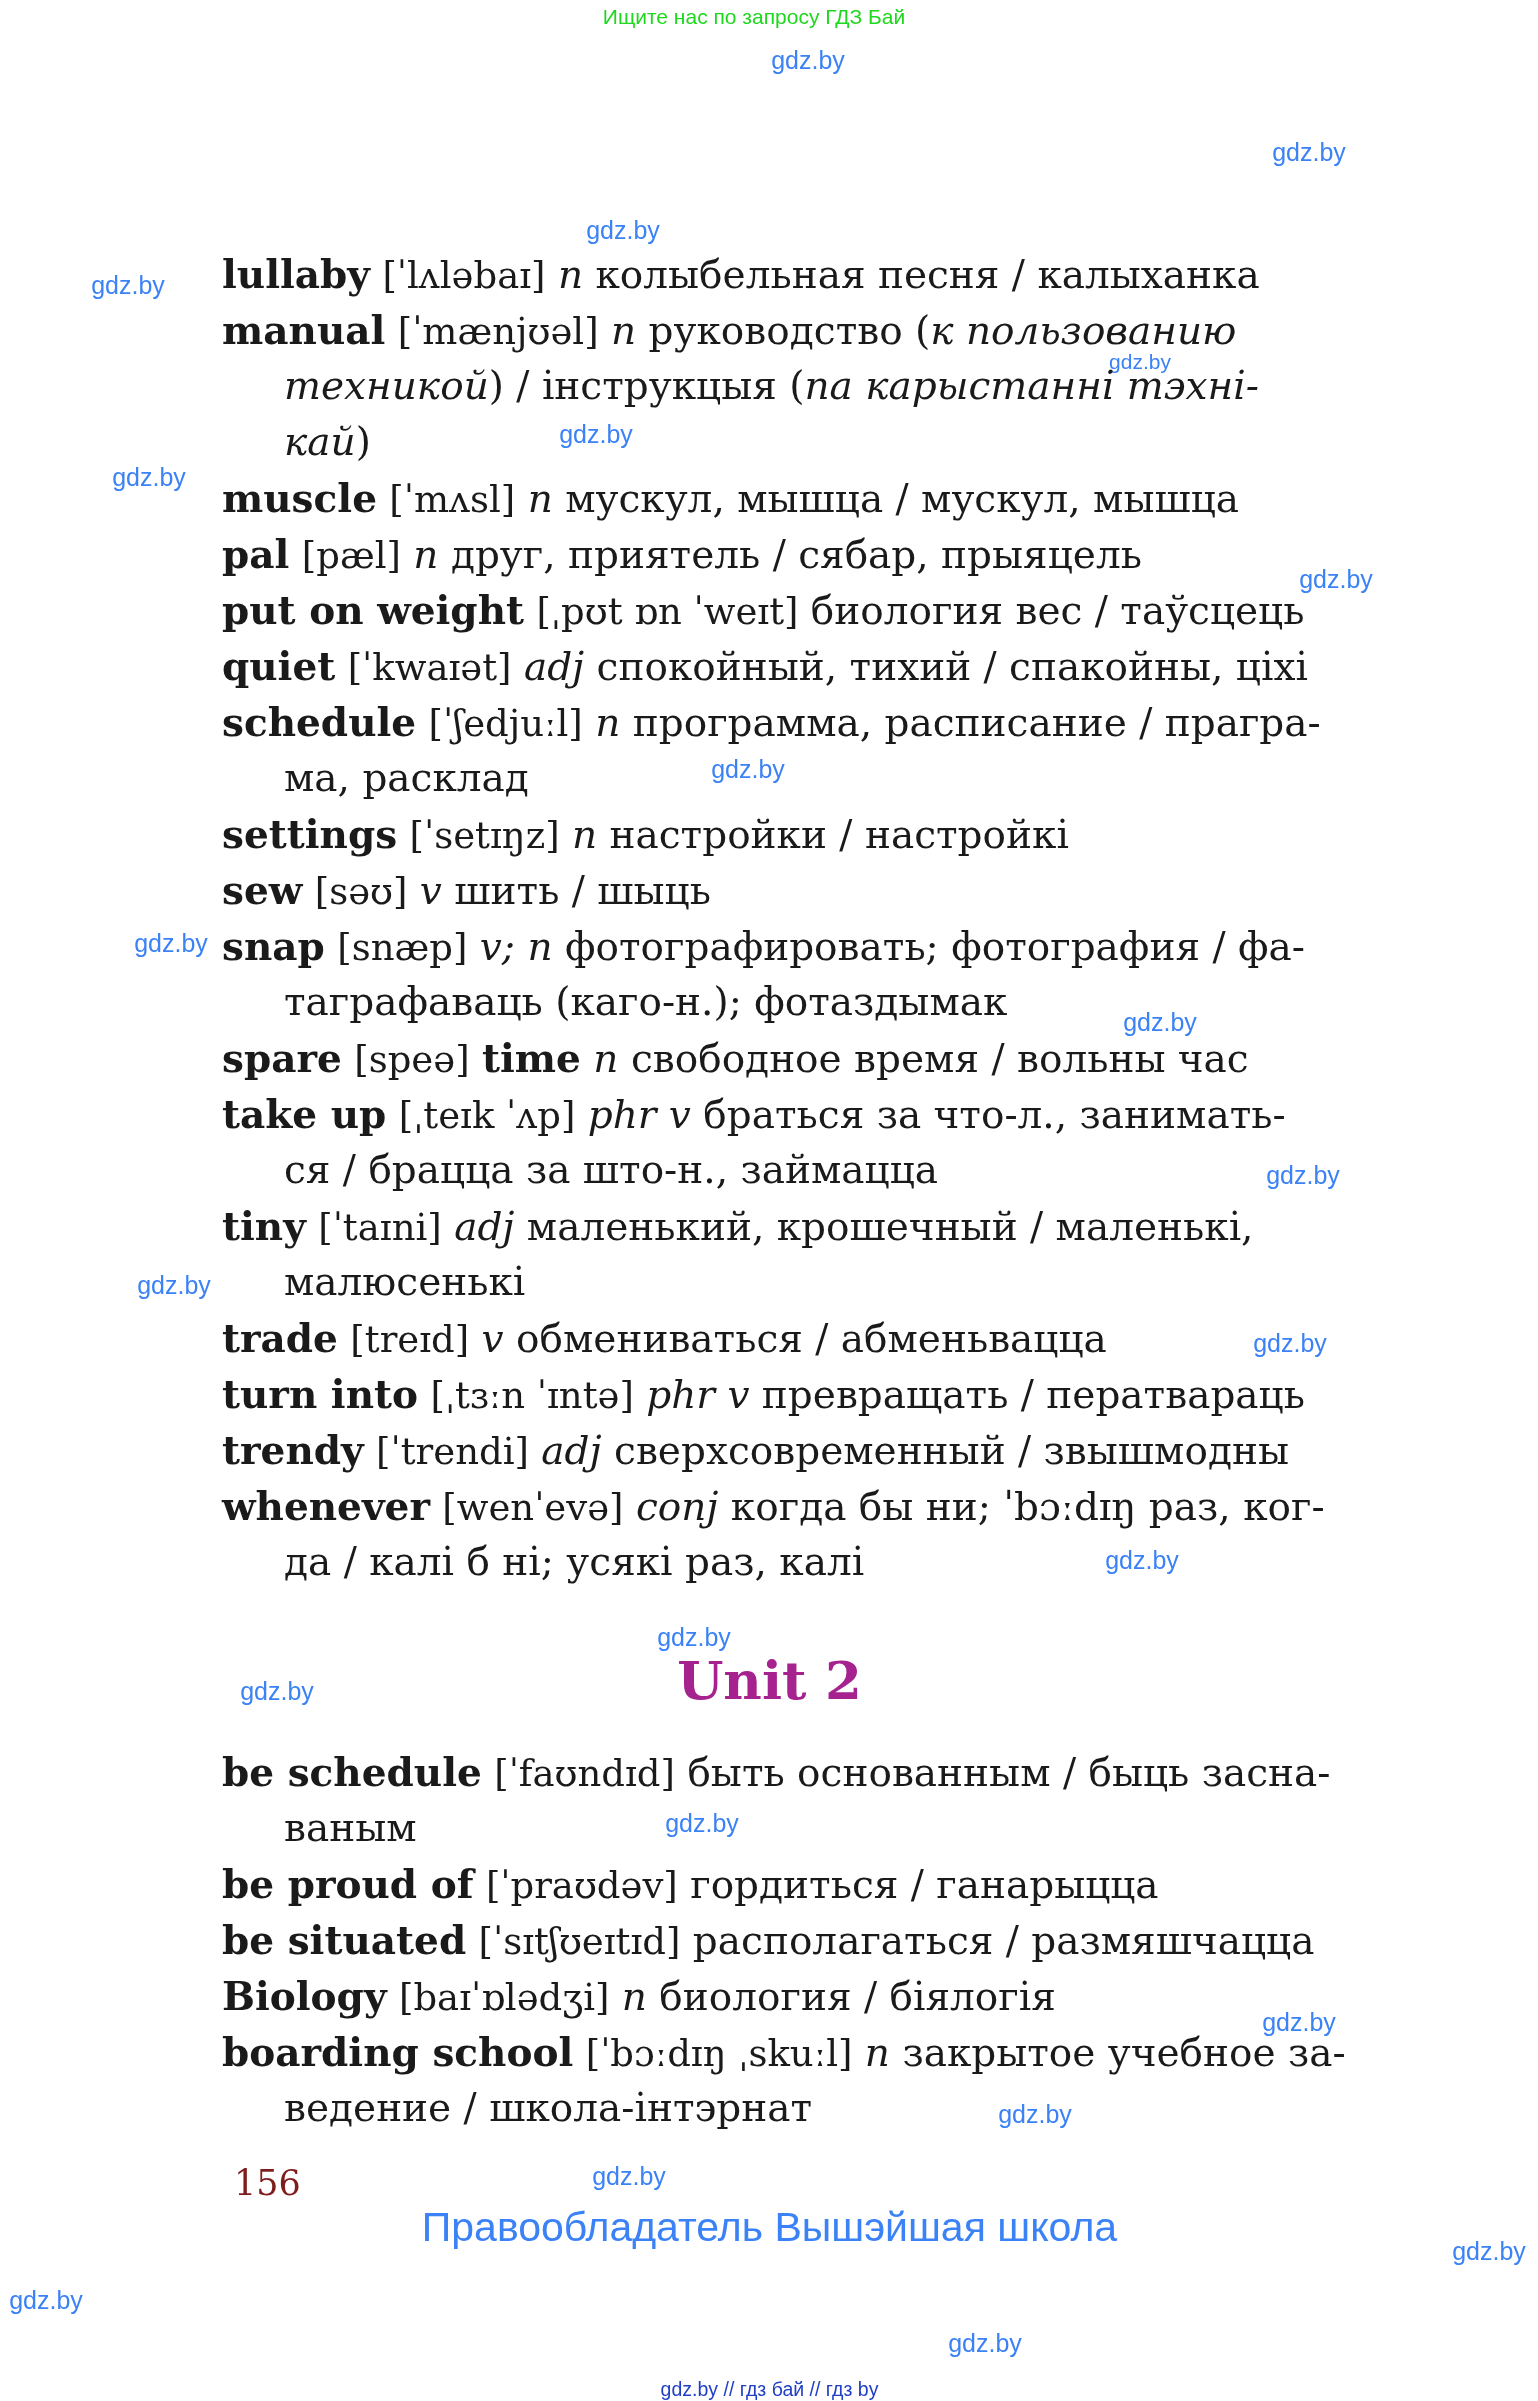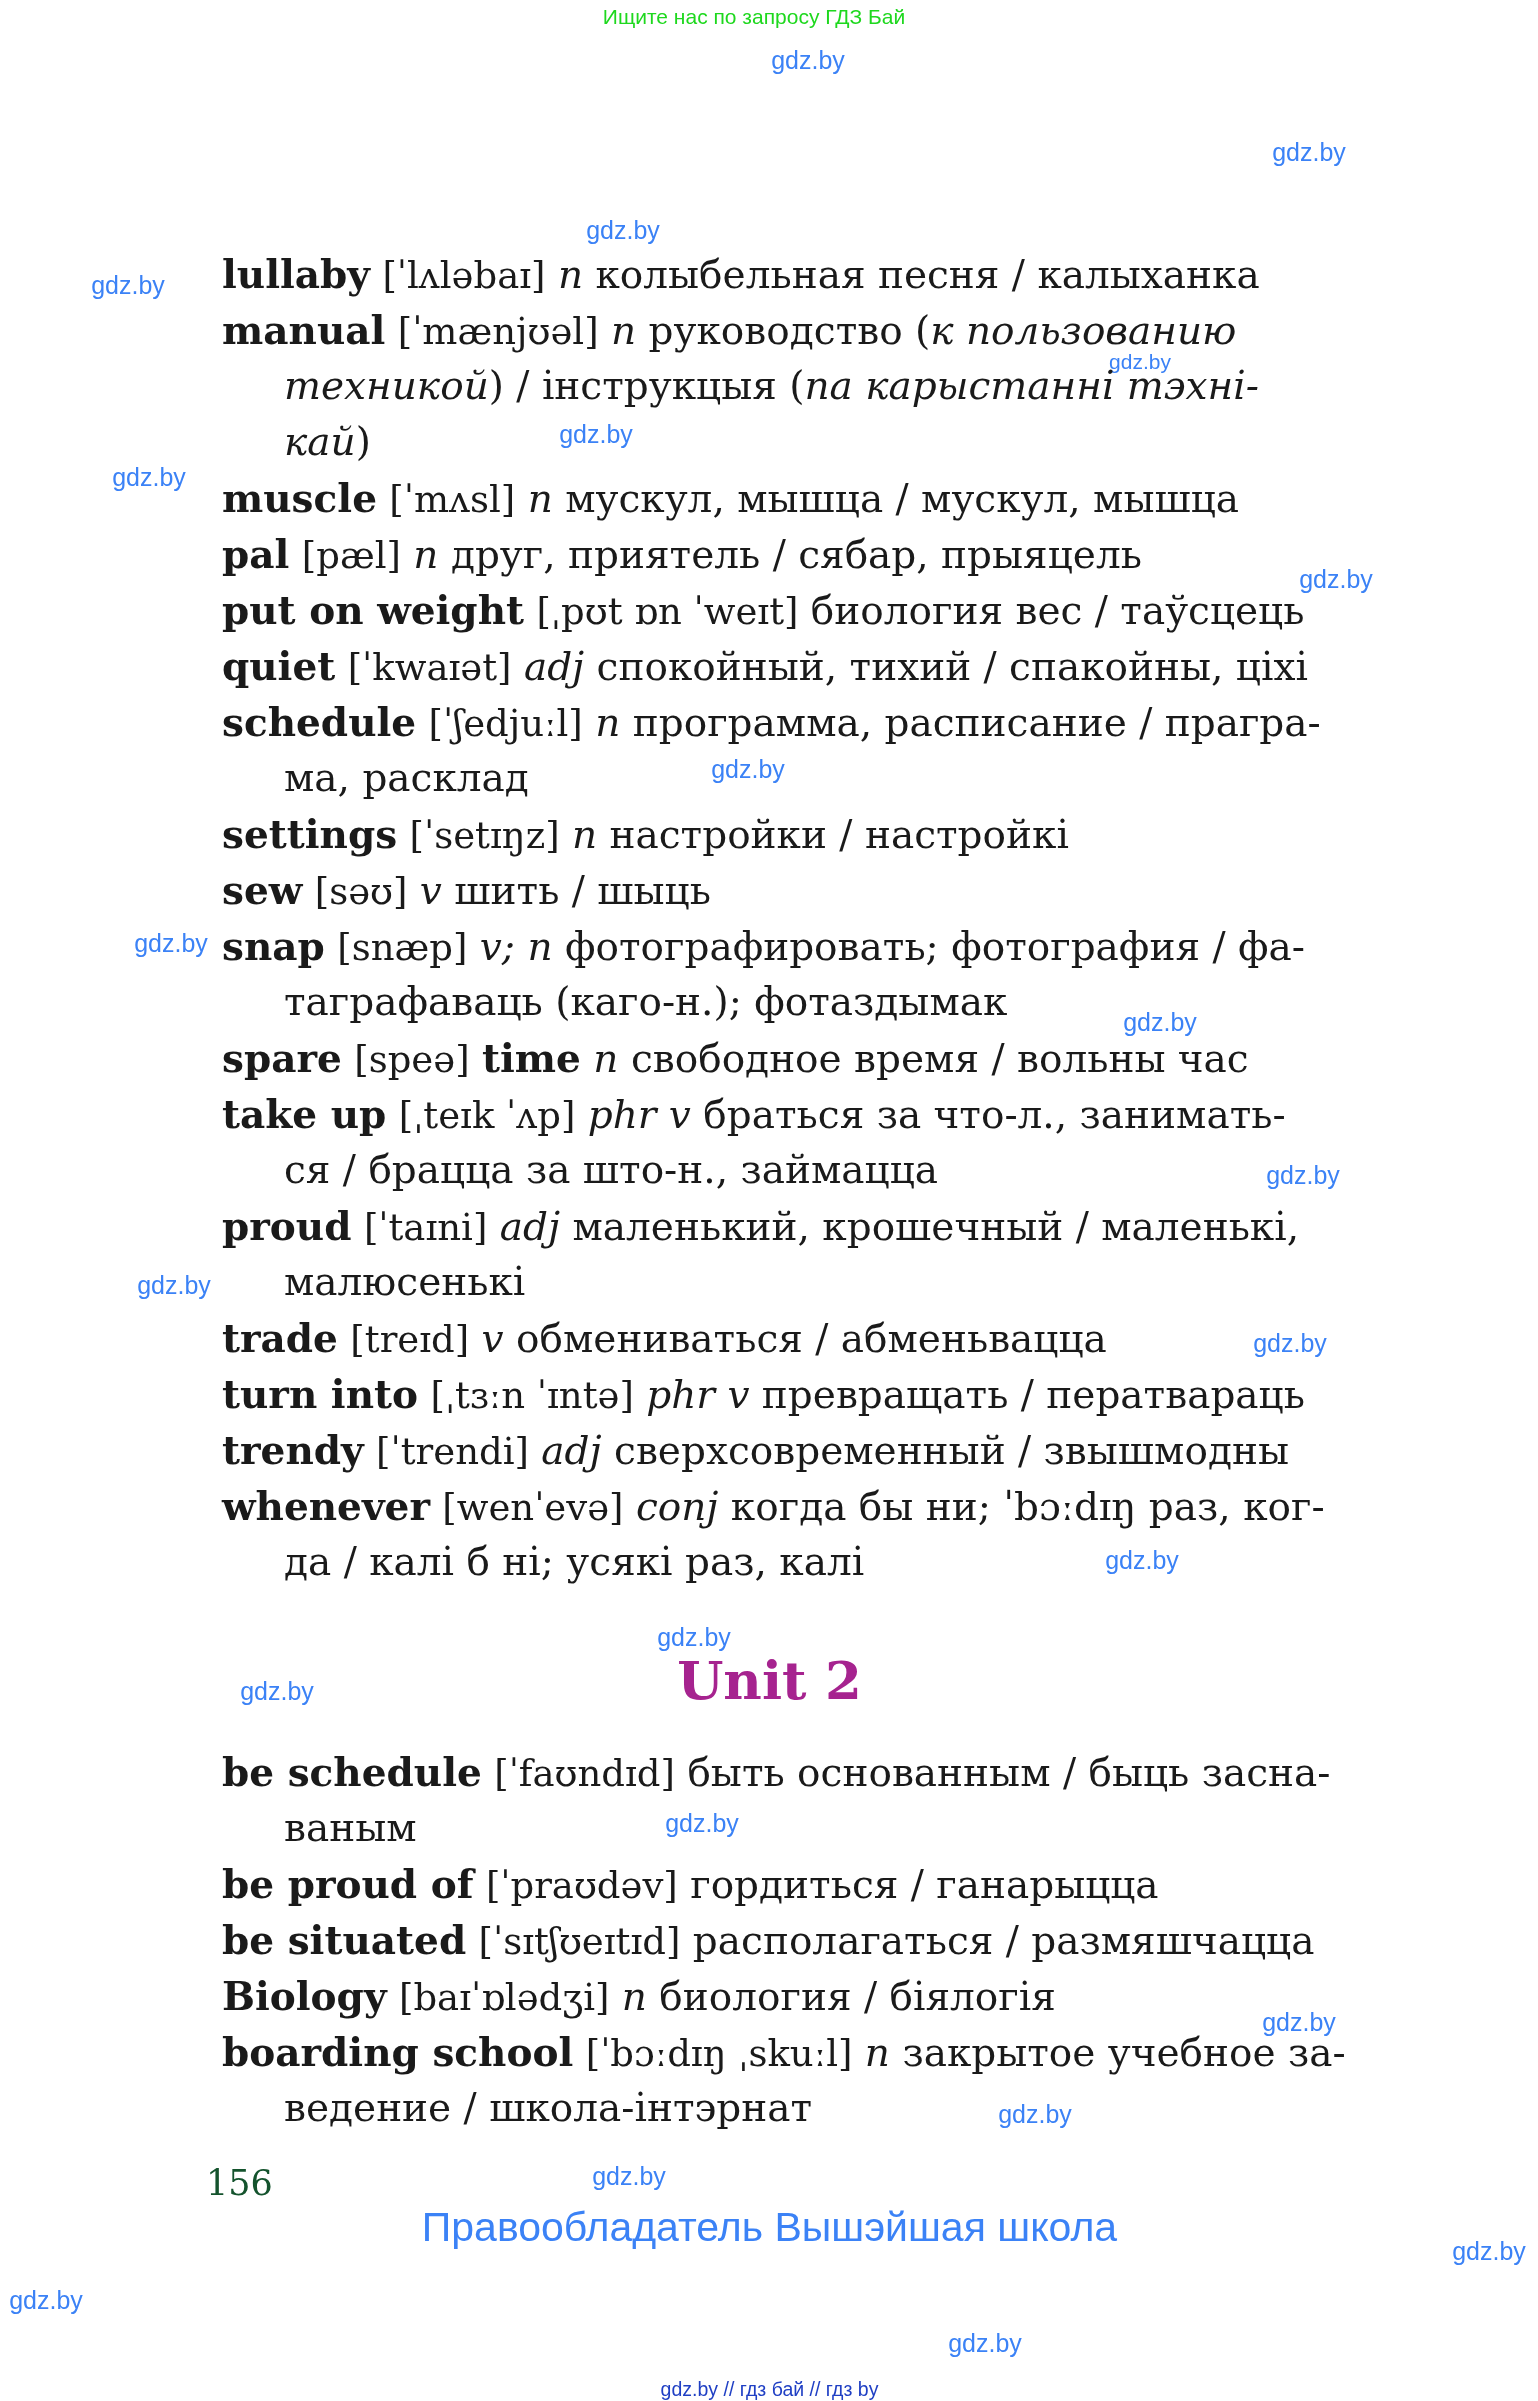--- a/index.html
+++ b/index.html
@@ -10,21 +10,21 @@
   .footer-link { position:absolute; top:2378px; left:0; width:1539px; text-align:center; font-family:"Liberation Sans", sans-serif; font-size:19.5px; color:#1f3fc4; }
   .content { position:absolute; left:222px; top:246px; width:1192px; font-family:"DejaVu Serif", "Liberation Serif", serif; font-size:39px; line-height:56px; color:#1a1a1a; }
   .line { white-space:nowrap; height:56px; }
   .cont { padding-left:62px; }
   .hw { font-weight:bold; }
   .tr { font-family:"DejaVu Serif", serif; font-size:37px; }
   .pos { font-style:italic; }
   .it { font-style:italic; }
   .unit { position:absolute; left:0; width:1539px; top:1649px; text-align:center; font-family:"DejaVu Serif", serif; font-weight:bold; font-size:53px; color:#a6238f; }
   .content2 { position:absolute; left:222px; top:1744px; width:1192px; font-family:"DejaVu Serif", "Liberation Serif", serif; font-size:39px; line-height:56px; color:#1a1a1a; }
-  .pagenum { position:absolute; left:206px; top:2163px; font-family:"DejaVu Serif", serif; font-size:35px; color:#14532d; }
+  .pagenum { position:absolute; left:234px; top:2163px; font-family:"DejaVu Serif", serif; font-size:35px; color:#7f1d1d; }
   .rights { position:absolute; left:0; width:1539px; top:2204px; text-align:center; font-family:"Liberation Sans", sans-serif; font-size:41px; color:#3b82f6; }
 </style>
 </head>
 <body>
 
 <div class="top-banner">Ищите нас по запросу ГДЗ Бай</div>
 
 <div id="wm-layer">
     <div class="wm" style="left: 808px; top: 48px;">gdz.by</div>
     <div class="wm" style="left: 1309px; top: 140px;">gdz.by</div>
@@ -86,21 +86,21 @@
       <div class="line"><span class="hw">quiet</span> <span class="tr">[ˈkwaɪət]</span> <span class="pos">adj</span> <span>спокойный, тихий / спакойны, ціхі</span></div>
       <div class="line"><span class="hw">schedule</span> <span class="tr">[ˈʃedjuːl]</span> <span class="pos">n</span> <span>программа, расписание / прагра-</span></div>
       <div class="line cont">ма, расклад</div>
       <div class="line"><span class="hw">settings</span> <span class="tr">[ˈsetɪŋz]</span> <span class="pos">n</span> <span>настройки / настройкі</span></div>
       <div class="line"><span class="hw">sew</span> <span class="tr">[səʊ]</span> <span class="pos">v</span> <span>шить / шыць</span></div>
       <div class="line"><span class="hw">snap</span> <span class="tr">[snæp]</span> <span class="pos">v; n</span> <span>фотографировать; фотография / фа-</span></div>
       <div class="line cont">таграфаваць (каго-н.); фотаздымак</div>
       <div class="line"><span class="hw">spare</span> <span class="tr">[speə]</span> <span class="hw">time</span> <span class="pos">n</span> <span>свободное время / вольны час</span></div>
       <div class="line"><span class="hw">take up</span> <span class="tr">[ˌteɪk ˈʌp]</span> <span class="pos">phr v</span> <span>браться за что-л., занимать-</span></div>
       <div class="line cont">ся / брацца за што-н., займацца</div>
-      <div class="line"><span class="hw">proud</span> <span class="tr">[ˈtaɪni]</span> <span class="pos">adj</span> <span>маленький, крошечный / маленькі,</span></div>
+      <div class="line"><span class="hw">tiny</span> <span class="tr">[ˈtaɪni]</span> <span class="pos">adj</span> <span>маленький, крошечный / маленькі,</span></div>
       <div class="line cont">малюсенькі</div>
       <div class="line"><span class="hw">trade</span> <span class="tr">[treɪd]</span> <span class="pos">v</span> <span>обмениваться / абменьвацца</span></div>
       <div class="line"><span class="hw">turn into</span> <span class="tr">[ˌtɜːn ˈɪntə]</span> <span class="pos">phr v</span> <span>превращать / ператвараць</span></div>
       <div class="line"><span class="hw">trendy</span> <span class="tr">[ˈtrendi]</span> <span class="pos">adj</span> <span>сверхсовременный / звышмодны</span></div>
       <div class="line"><span class="hw">whenever</span> <span class="tr">[wenˈevə]</span> <span class="pos">conj</span> <span>когда бы ни; ˈbɔːdɪŋ раз, ког-</span></div>
       <div class="line cont">да / калі б ні; усякі раз, калі</div>
     </div>
 </div>
 
 <div class="unit">Unit 2</div>

